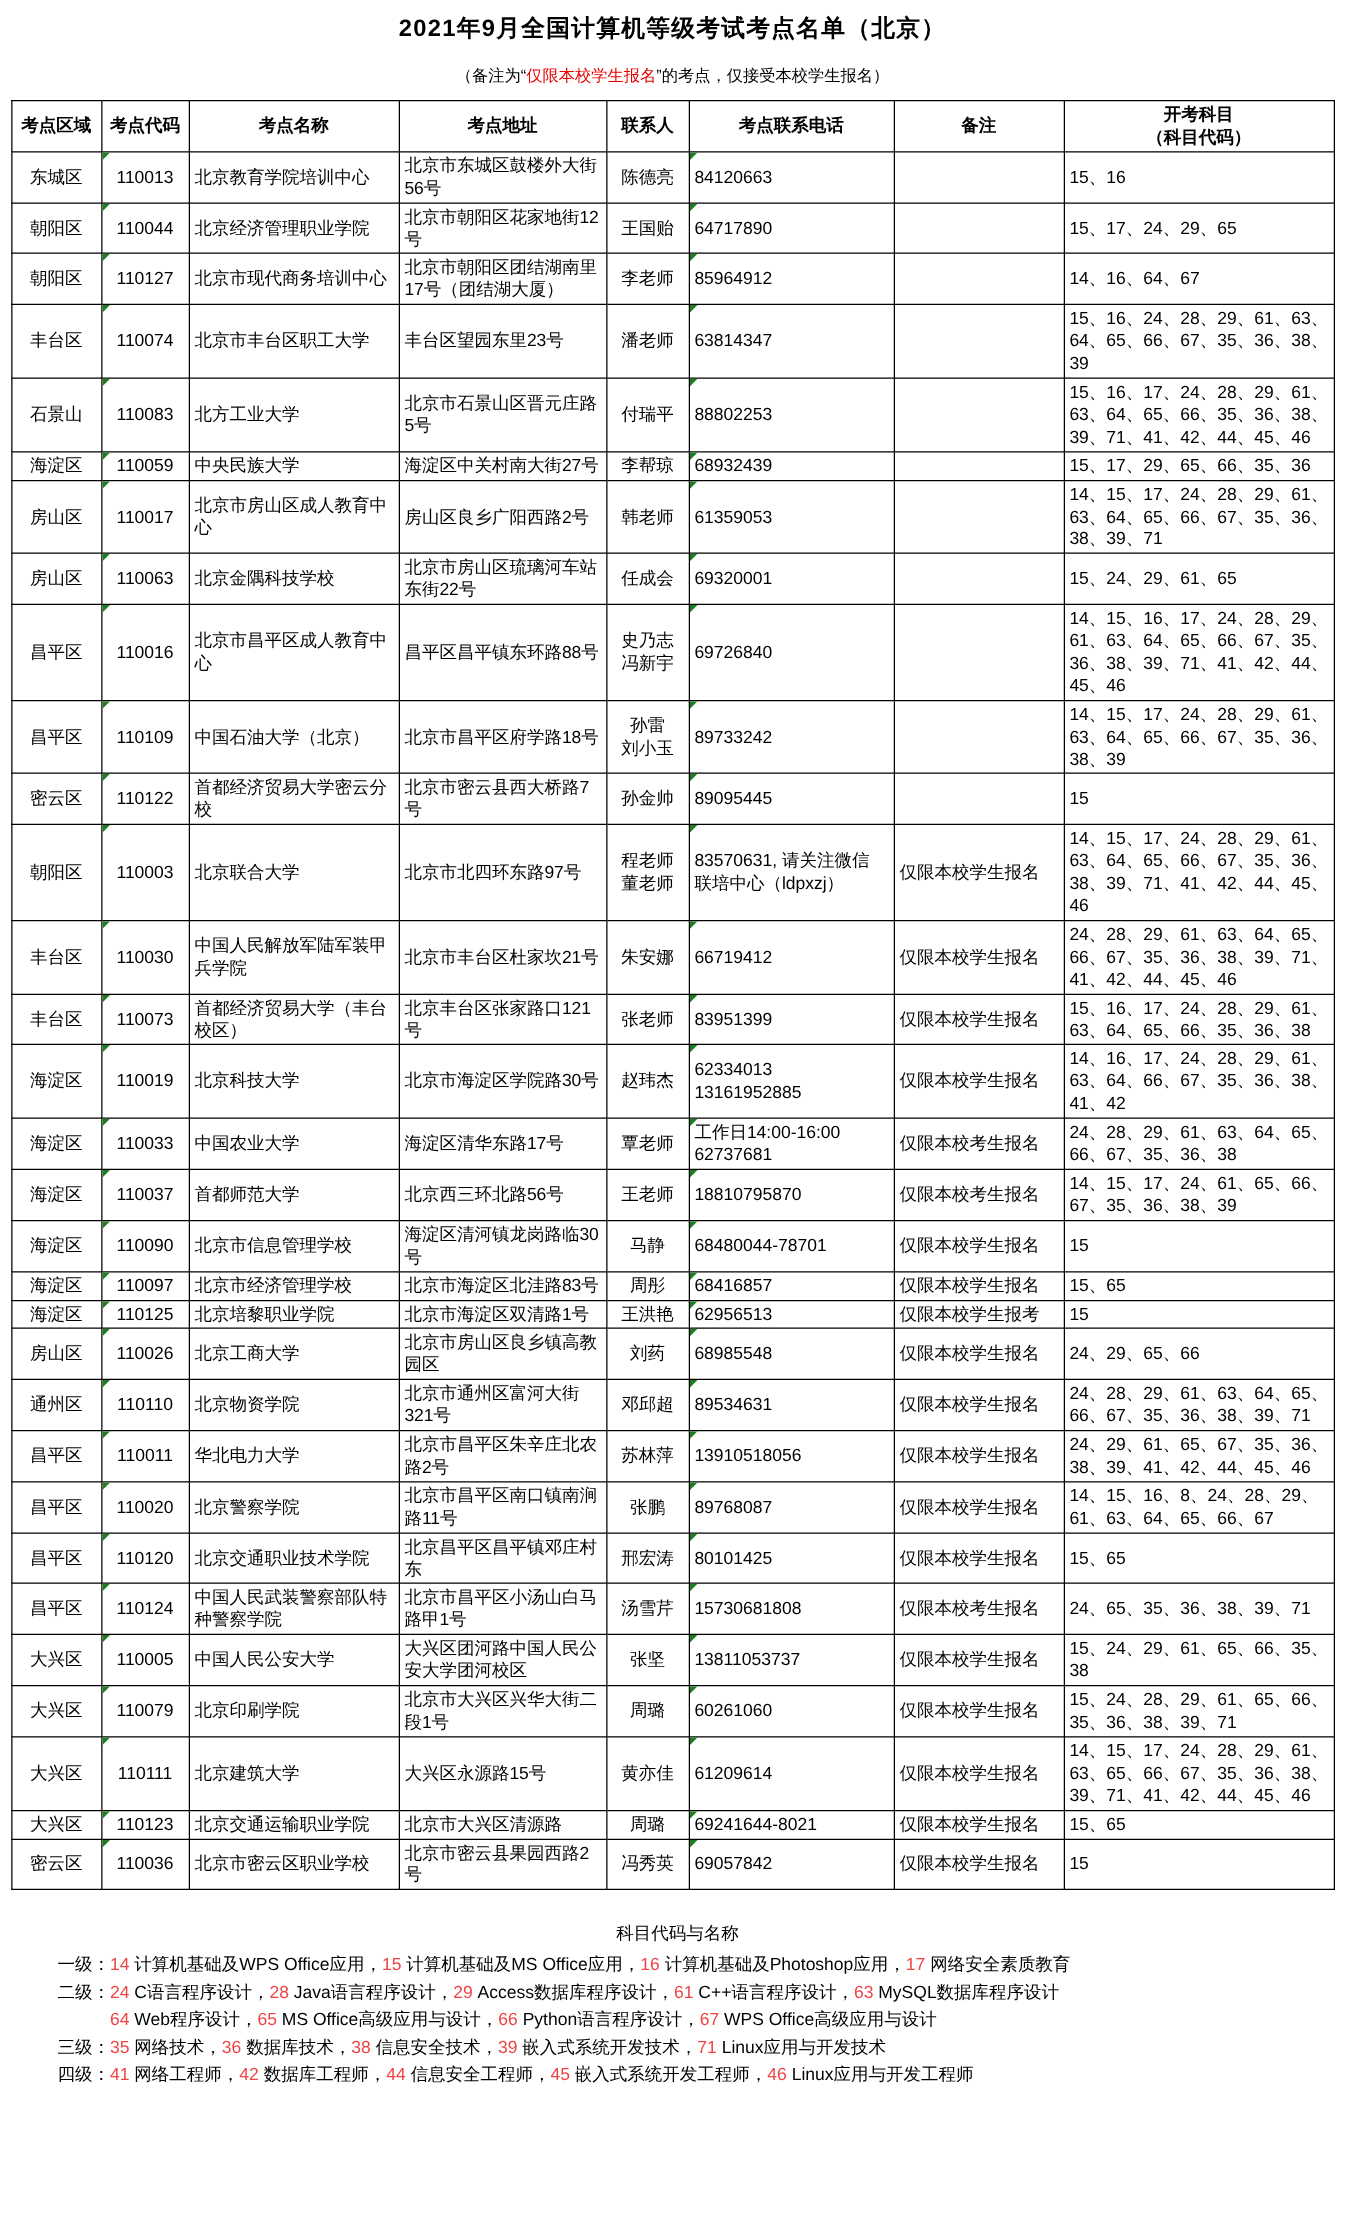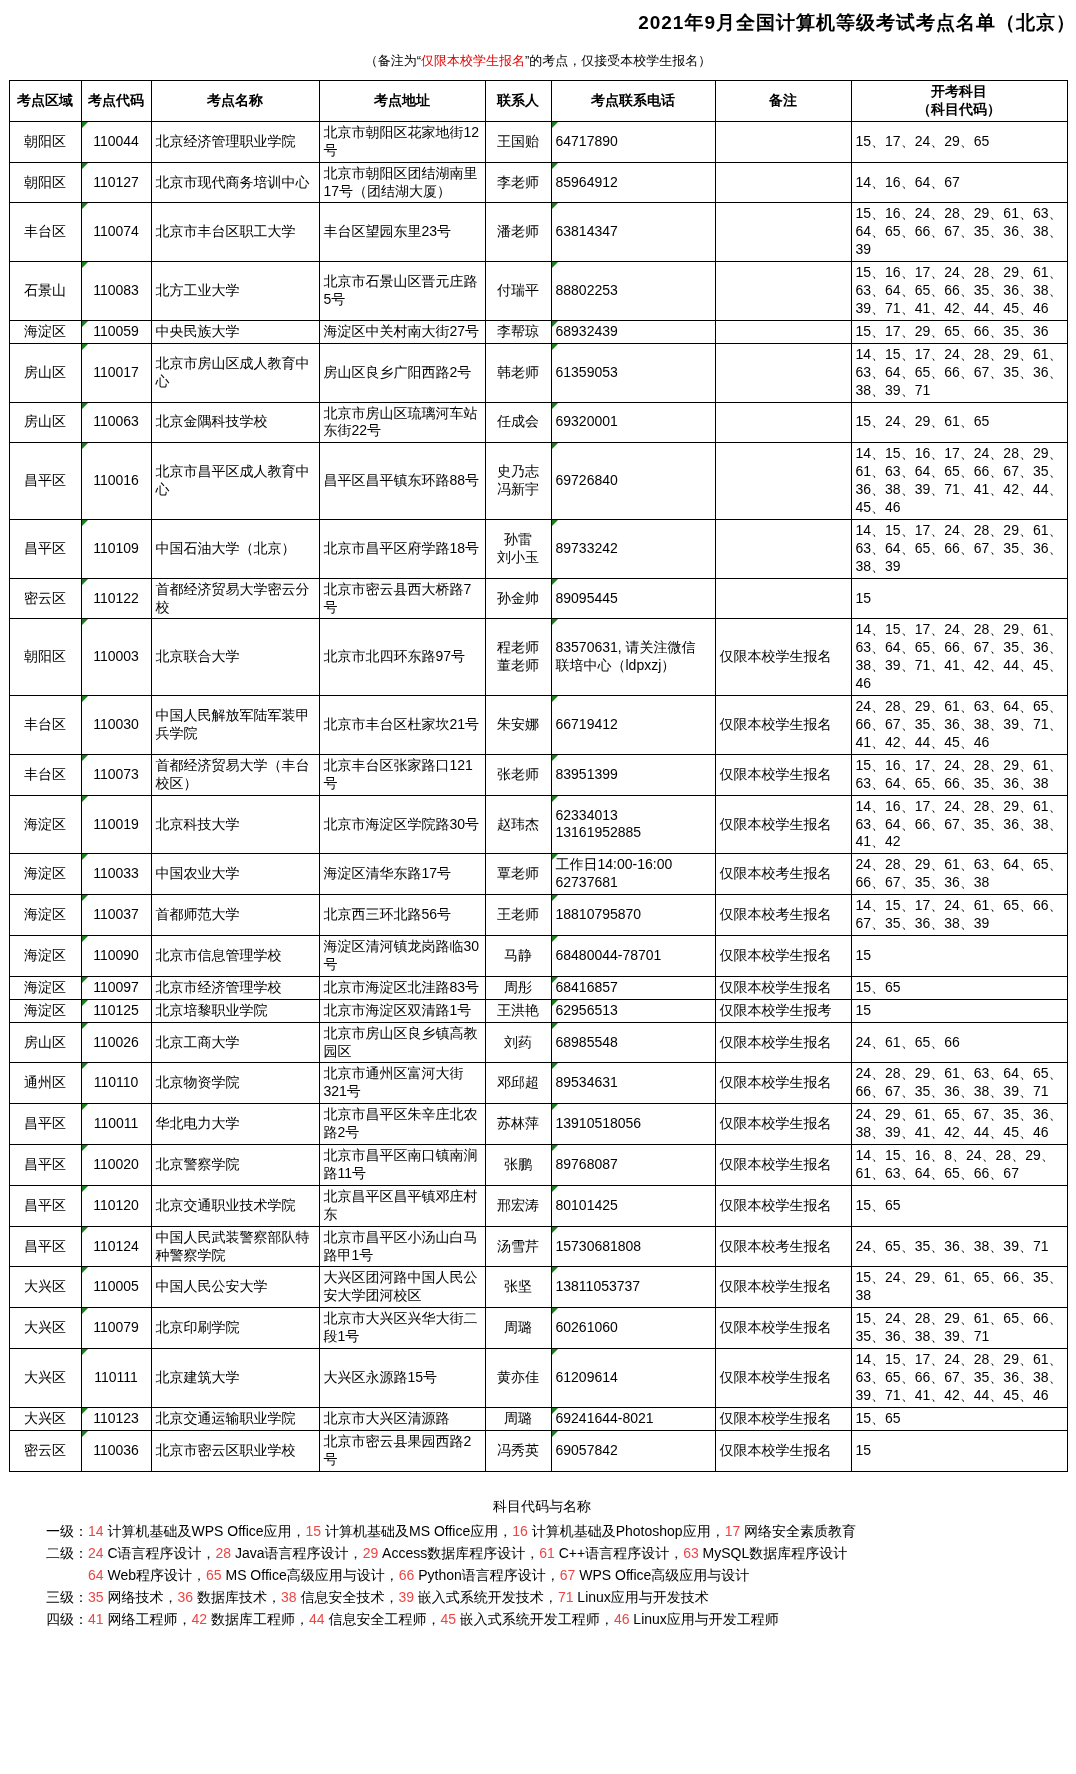--- a/index.html
+++ b/index.html
@@ -1,19 +1,19 @@
 <!DOCTYPE html>
 <html><head>
 <meta charset="utf-8">
 <style>
   * { box-sizing: border-box; }
   html,body { margin:0; padding:0; background:#fff; }
   body { width:1076px; font-family:"Liberation Sans","DejaVu Sans",sans-serif; color:#000; }
   .page { padding:6px 0 24px 0; }
-  .doc-title { font-size:19px; font-weight:bold; text-align:right; margin:4px 0 3px 0; letter-spacing:1px; }
+  .doc-title { font-size:19px; font-weight:bold; text-align:center; margin:4px 0 3px 0; letter-spacing:1px; }
   .doc-subtitle { font-size:13px; text-align:center; margin:16px 0 10px 0; }
   .doc-subtitle .hl { color:#e60000; }
   table.roster { border-collapse:collapse; table-layout:fixed; margin:4px auto; width:1058px; font-size:14px; }
   table.roster th, table.roster td {
     border:1px solid #000; padding:2px 4px; vertical-align:middle;
     line-height:1.28; position:relative; overflow:hidden;
   }
   table.roster th { font-weight:bold; text-align:center; white-space:pre-line; height:40px; padding:2px 2px; }
   td.c { text-align:center; }
   td.prewrap { white-space:pre-line; }
@@ -54,20 +54,30 @@
           <th>考点地址</th>
           <th>联系人</th>
           <th>考点联系电话</th>
           <th>备注</th>
           <th>开考科目
 （科目代码）</th>
         </tr>
     </thead>
     <tbody id="table-body">
         <tr>
+          <td class="c">东城区</td>
+          <td class="c"><span class="tri"></span>110013</td>
+          <td>北京教育学院培训中心</td>
+          <td>北京市东城区鼓楼外大街56号</td>
+          <td class="c prewrap">陈德亮</td>
+          <td class="prewrap"><span class="tri"></span>84120663</td>
+          <td></td>
+          <td class="subjects">15、16</td>
+        </tr>
+        <tr>
           <td class="c">朝阳区</td>
           <td class="c"><span class="tri"></span>110044</td>
           <td>北京经济管理职业学院</td>
           <td>北京市朝阳区花家地街12号</td>
           <td class="c prewrap">王国贻</td>
           <td class="prewrap"><span class="tri"></span>64717890</td>
           <td></td>
           <td class="subjects">15、17、24、29、65</td>
         </tr>
         <tr>
@@ -257,21 +267,21 @@
           <td class="subjects">15</td>
         </tr>
         <tr>
           <td class="c">房山区</td>
           <td class="c"><span class="tri"></span>110026</td>
           <td>北京工商大学</td>
           <td>北京市房山区良乡镇高教园区</td>
           <td class="c prewrap">刘药</td>
           <td class="prewrap"><span class="tri"></span>68985548</td>
           <td>仅限本校学生报名</td>
-          <td class="subjects">24、61、65、66</td>
+          <td class="subjects">24、29、65、66</td>
         </tr>
         <tr>
           <td class="c">通州区</td>
           <td class="c"><span class="tri"></span>110110</td>
           <td>北京物资学院</td>
           <td>北京市通州区富河大街321号</td>
           <td class="c prewrap">邓邱超</td>
           <td class="prewrap"><span class="tri"></span>89534631</td>
           <td>仅限本校学生报名</td>
           <td class="subjects">24、28、29、61、63、64、65、66、67、35、36、38、39、71</td>

